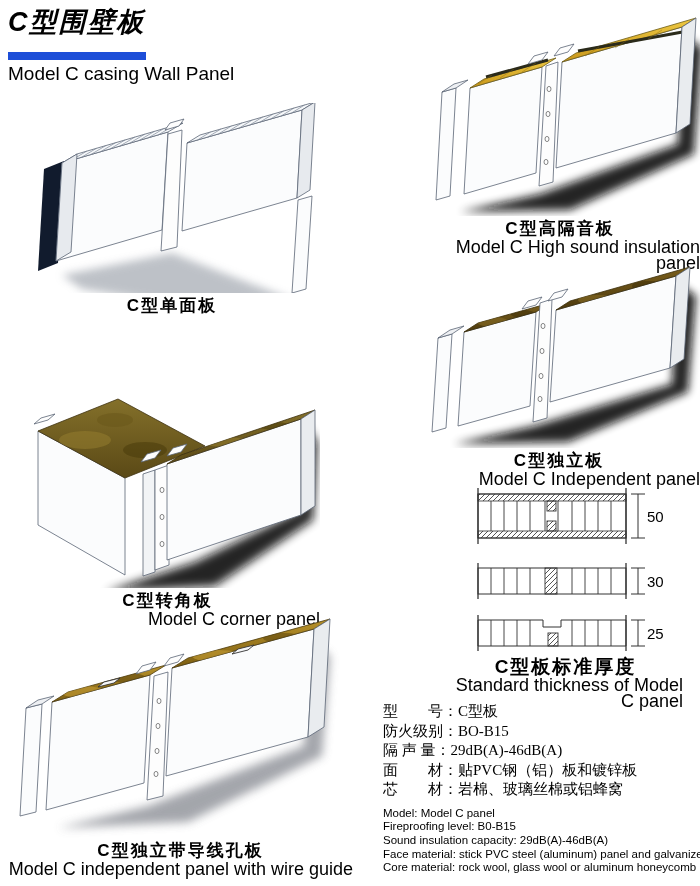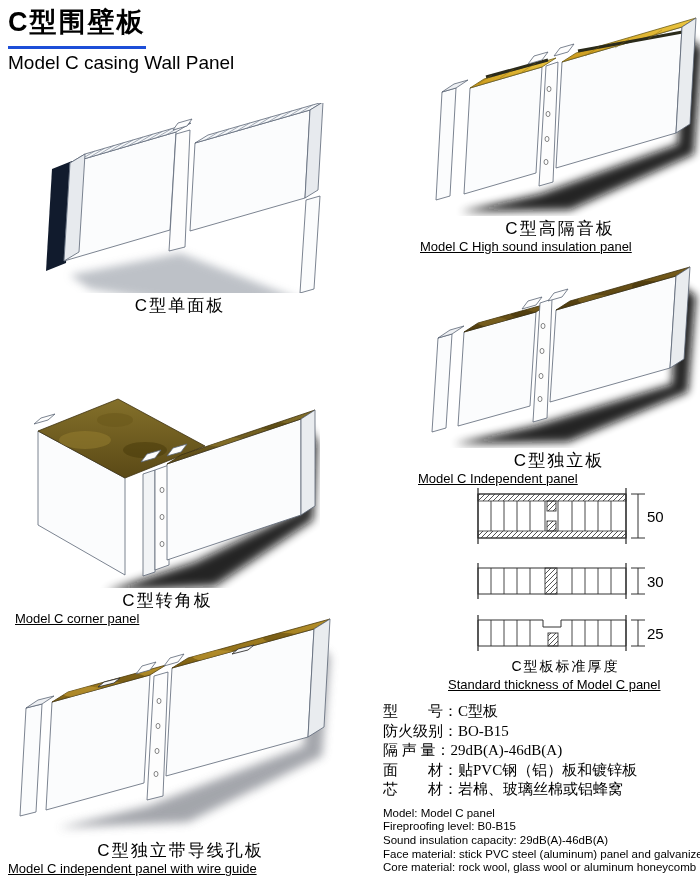--- a/index.html
+++ b/index.html
@@ -1,26 +1,26 @@
 <!DOCTYPE html>
 <html><head>
 <meta charset="utf-8">
 <style>
   html,body{margin:0;padding:0;background:#fff;}
   .page{position:relative;width:700px;height:886px;background:#ffffff;overflow:hidden;
         font-family:"Liberation Sans",sans-serif;color:#000;}
   .hdr{position:absolute;left:8px;top:6px;}
   .title-zh{font-size:27px;font-weight:bold;letter-spacing:2px;display:inline-block;
-            border-bottom:3px solid #1d4ed8;padding-bottom:8px;line-height:32px;}
+            border-bottom:8px solid #1d4ed8;padding-bottom:14px;line-height:32px;font-style:italic;}
   .title-en{font-size:19px;margin-top:3px;line-height:22px;}
   .fig{position:absolute;}
   .fig svg{display:block;}
-  .cap-zh{font-size:17px;font-weight:normal;letter-spacing:2px;text-align:center;margin-top:2px;line-height:21px;}
-  .cap-en{font-size:13px;text-align:left;line-height:16px;text-decoration:underline;}
-  .cap-zh.big{font-size:14px;}
+  .cap-zh{font-size:17px;font-weight:bold;letter-spacing:2px;text-align:center;margin-top:2px;line-height:21px;}
+  .cap-en{font-size:18px;text-align:right;line-height:16px;}
+  .cap-zh.big{font-size:19px;}
   .specs{position:absolute;left:383px;top:702px;width:335px;}
   .spec-zh{font-family:"Liberation Serif","DejaVu Serif",serif;font-size:15px;line-height:19.5px;white-space:nowrap;}
   .spec-en{font-size:11.5px;line-height:13.7px;white-space:nowrap;}
   .spec-en-block{margin-top:7px;}
 </style>
 </head>
 <body>
 
 <div class="page">
 
@@ -67,21 +67,21 @@
       <line x1="158" y1="47" x2="268" y2="27" stroke="#2a2a1a" stroke-width="3"></line>
       <line x1="165" y1="52" x2="179" y2="43" stroke="#8a6c10" stroke-width="0.7" opacity="0.6"></line>
       <line x1="195" y1="44" x2="209" y2="35" stroke="#8a6c10" stroke-width="0.7" opacity="0.6"></line>
       <line x1="228" y1="35" x2="242" y2="26" stroke="#8a6c10" stroke-width="0.7" opacity="0.6"></line>
       <polygon points="256,129 262,23 276,14 270,120" fill="#e9ecef" stroke="#5b6575" stroke-width="0.8"></polygon>
     </svg>
     <div class="cap-zh">C型高隔音板</div>
     <div class="cap-en">Model C High sound insulation panel</div>
   </div>
 
-  <div class="fig" style="left:30px;top:103px;width:300px;">
+  <div class="fig" style="left:22px;top:103px;width:300px;">
     <svg width="300" height="190" viewBox="0 0 300 190">
       <defs>
           <filter id="f1b" x="-30%" y="-30%" width="160%" height="160%">
             <feGaussianBlur stdDeviation="4"></feGaussianBlur>
           </filter>
         </defs>
 
       <path d="M40,172 L150,150 L292,205 L240,215 L60,186 Z" fill="#a8adb5" opacity="0.75" filter="url(#f1b)"></path>
 
       <polygon points="22,66 42,58 36,160 16,168" fill="#111b2d"></polygon>

